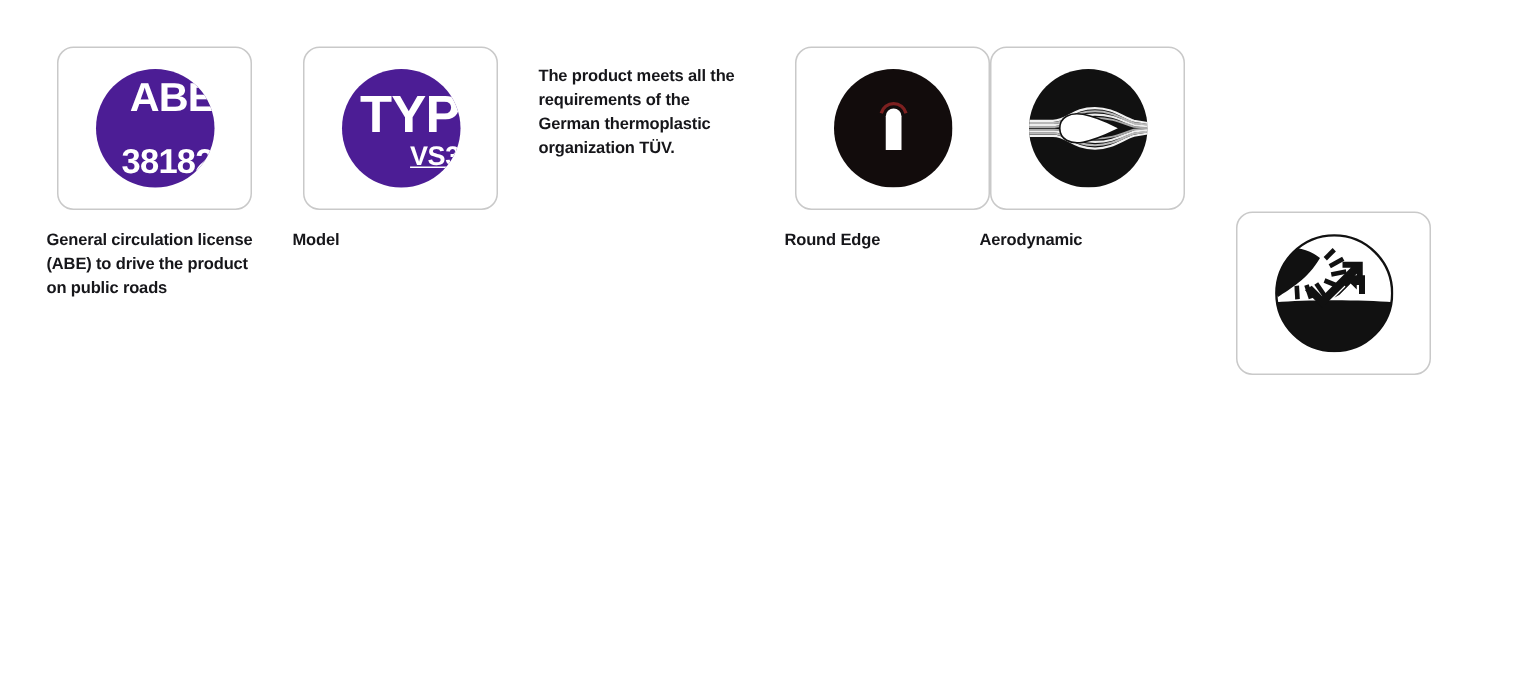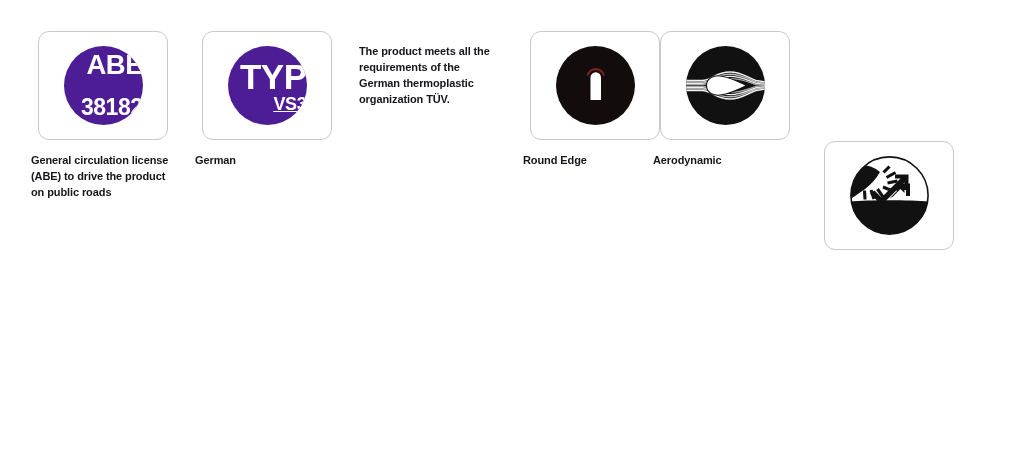--- a/index.html
+++ b/index.html
@@ -81,21 +81,21 @@
   </div>
 
 
   <div class="feature">
     <div class="card">
       <div class="disc typ">
         <span class="t1">TYP</span>
         <span class="t2">VS3</span>
       </div>
     </div>
-    <div class="label">German</div>
+    <div class="label">Model</div>
   </div>
 
   <div class="feature">
     <div class="label">The product meets all the requirements of the German thermoplastic organization TÜV.</div>
   </div>
 
   <div class="feature" style="margin-right:0;">
     <div class="card">
       <span>
         <svg width="79" height="79" viewBox="0 0 79 79">

